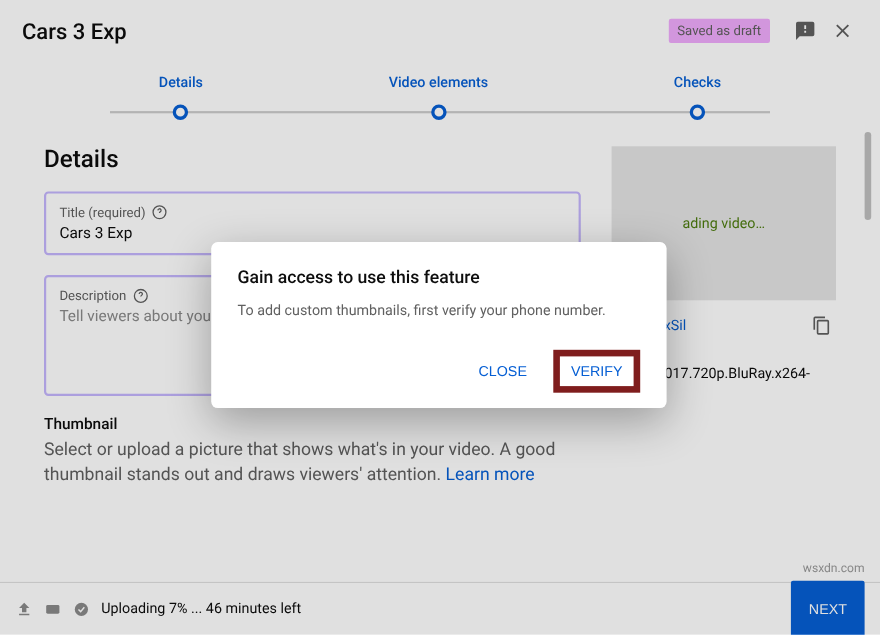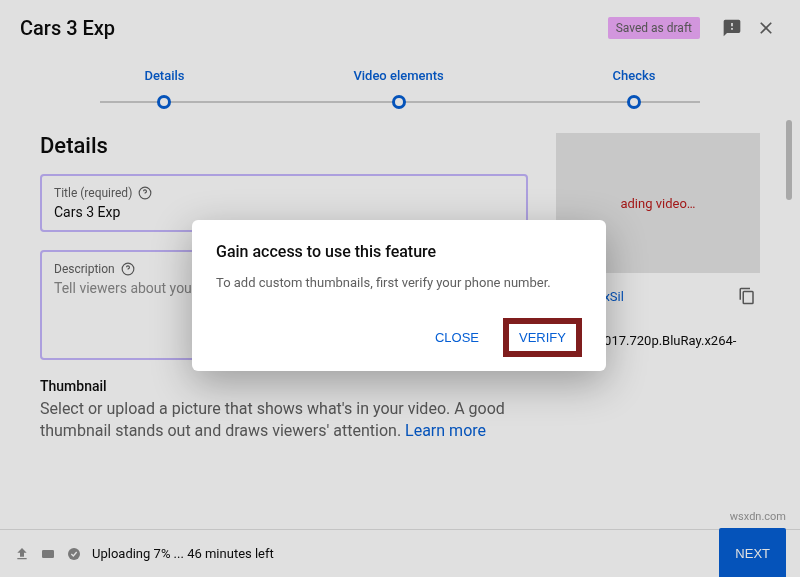--- a/index.html
+++ b/index.html
@@ -25,21 +25,21 @@
     .box-placeholder { font-size: 14px; color: #8a8a8a; margin-top: 4px; }
     .desc-box { height: 110px; }
     .thumb-h { font-size: 14px; font-weight: 500; color: #0d0d0d; margin-top: 6px; }
     .thumb-sub { font-size: 16px; color: #606060; margin: 4px 0 10px; line-height: 1.4; }
     .thumb-sub a { color: #065fd4; text-decoration: none; }
     .thumb-row { display: flex; gap: 8px; }
     .thumb { width: 116px; height: 66px; background: #e4e4e4; display:flex; flex-direction:column; align-items:center; justify-content:center; font-size:12px; color:#606060; position:relative; }
     .thumb.upload { background:#fff; border:1px solid #ccc; }
     .thumb .q { position:absolute; top:4px; right:4px; }
     .right { width: 250px; }
-    .preview { width: 100%; height: 140px; background: #e4e4e4; display:flex; align-items:center; justify-content:center; font-size:13px; color:#b91c1c; }
+    .preview { width: 100%; height: 140px; background: #e4e4e4; display:flex; align-items:center; justify-content:center; font-size:13px; color:#4d7c0f; }
     .link-row { display:flex; align-items:center; gap:10px; padding: 14px 4px 12px; font-size: 13px; color:#065fd4; }
     .fname-lbl { font-size:12px; color:#606060; margin-bottom:2px; }
     .fname { font-size:13px; color:#0d0d0d; }
     .copy-ic { color:#606060; margin-left:auto; }
     .footer { position:absolute; bottom:0; left:0; right:0; height:48px; display:flex; align-items:center; padding:0 14px; border-top:1px solid #e0e0e0; background:#fff; }
     .footer .fic { color:#8a8a8a; margin-right:10px; }
     .footer-txt { font-size:13px; color:#0d0d0d; }
     .next-btn { margin-left:auto; background:#065fd4; color:#fff; font-size:13px; font-weight:500; padding:18px 16px; border:none; border-radius:2px; }
     .watermark { position:absolute; right:14px; bottom:54px; font-size:11px; color:#9a9a9a; z-index:2; }
     .scrollbar { position:absolute; right:8px; top:120px; width:6px; height:80px; background:#c0c0c0; border-radius:3px; }

